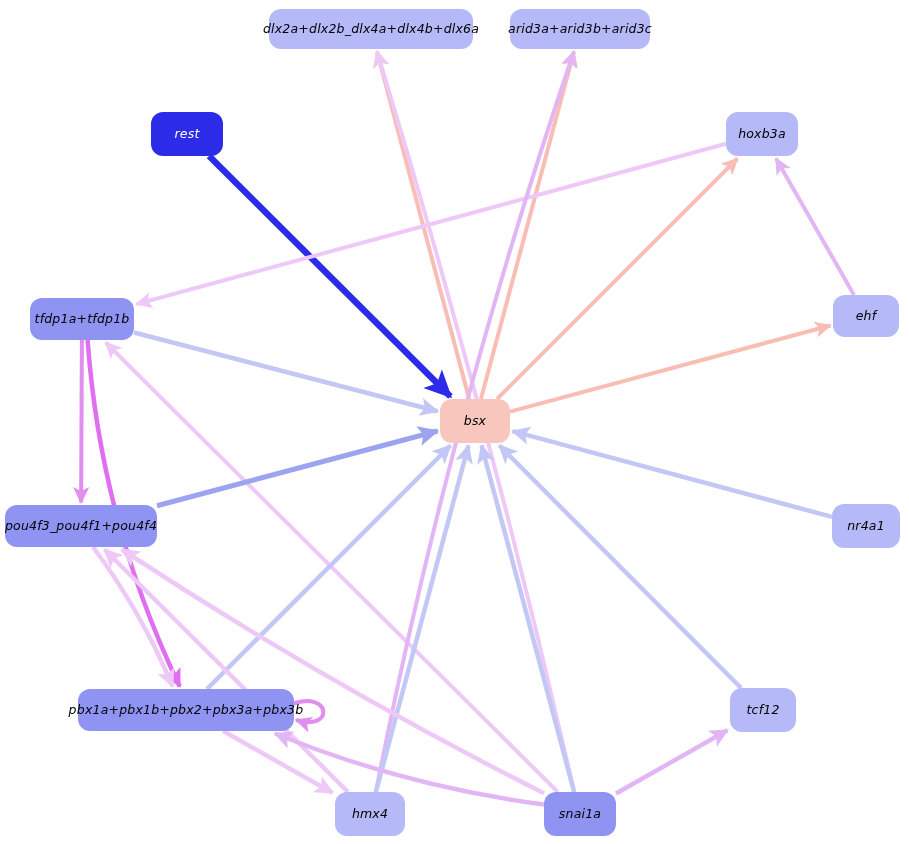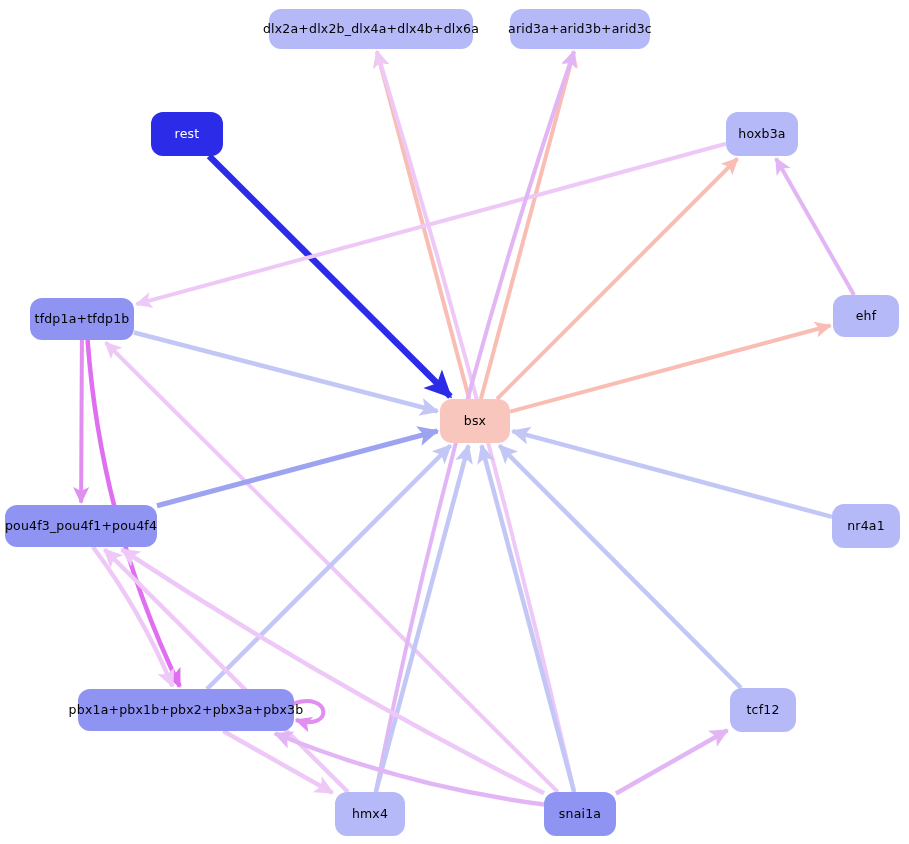--- a/index.html
+++ b/index.html
@@ -7,20 +7,21 @@
     padding: 0;
     background: #ffffff;
   }
   #canvas-wrap {
     position: relative;
     width: 909px;
     height: 844px;
     background: #ffffff;
     overflow: hidden;
     font-family: "DejaVu Sans", sans-serif;
+    font-style: italic;
   }
   svg.net {
     position: absolute;
     top: 0; left: 0;
     width: 909px;
     height: 844px;
     display: block;
   }
   .node-rect {
     stroke: none;

